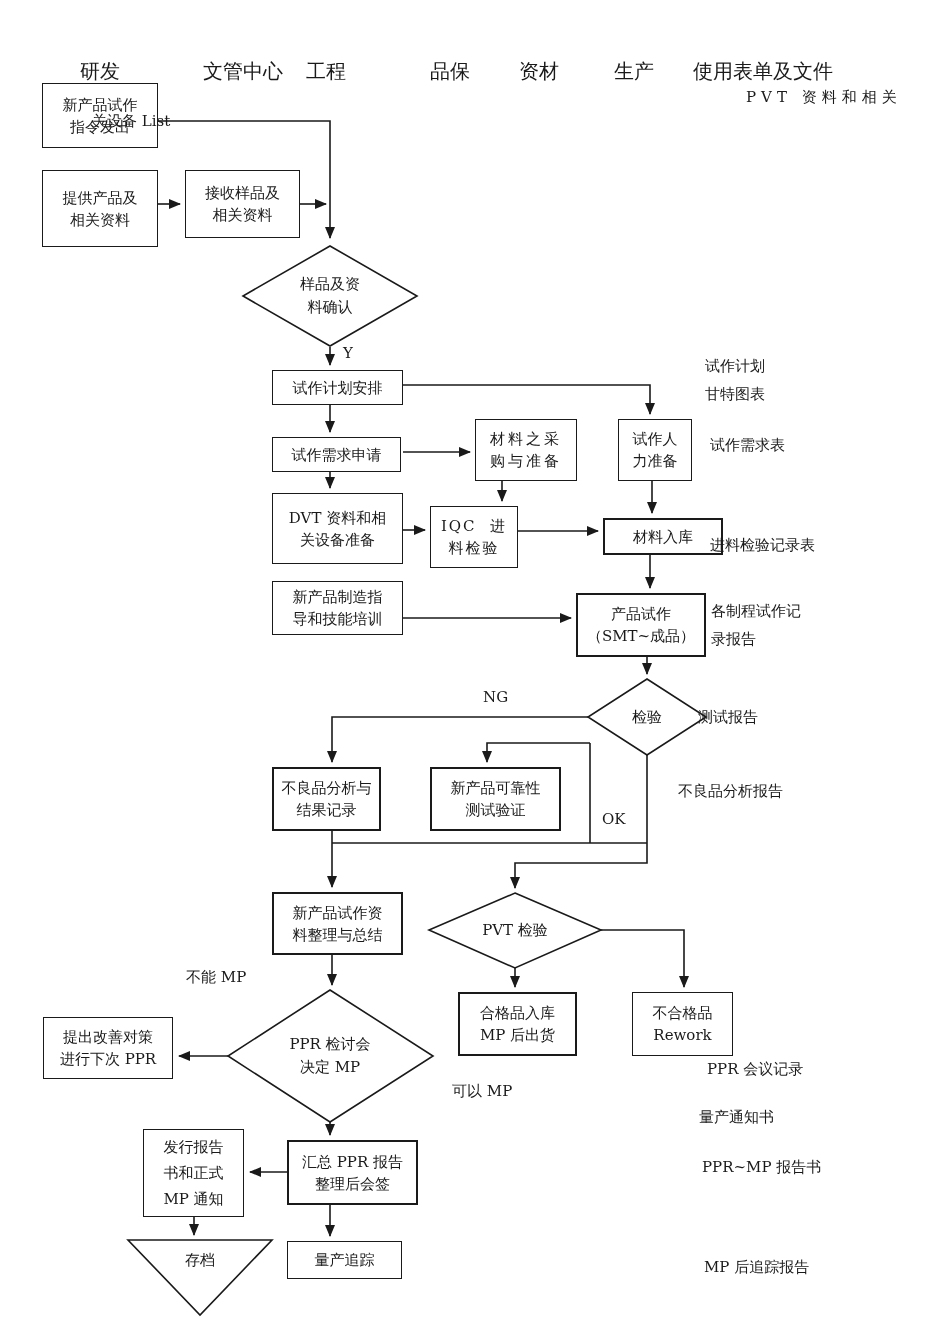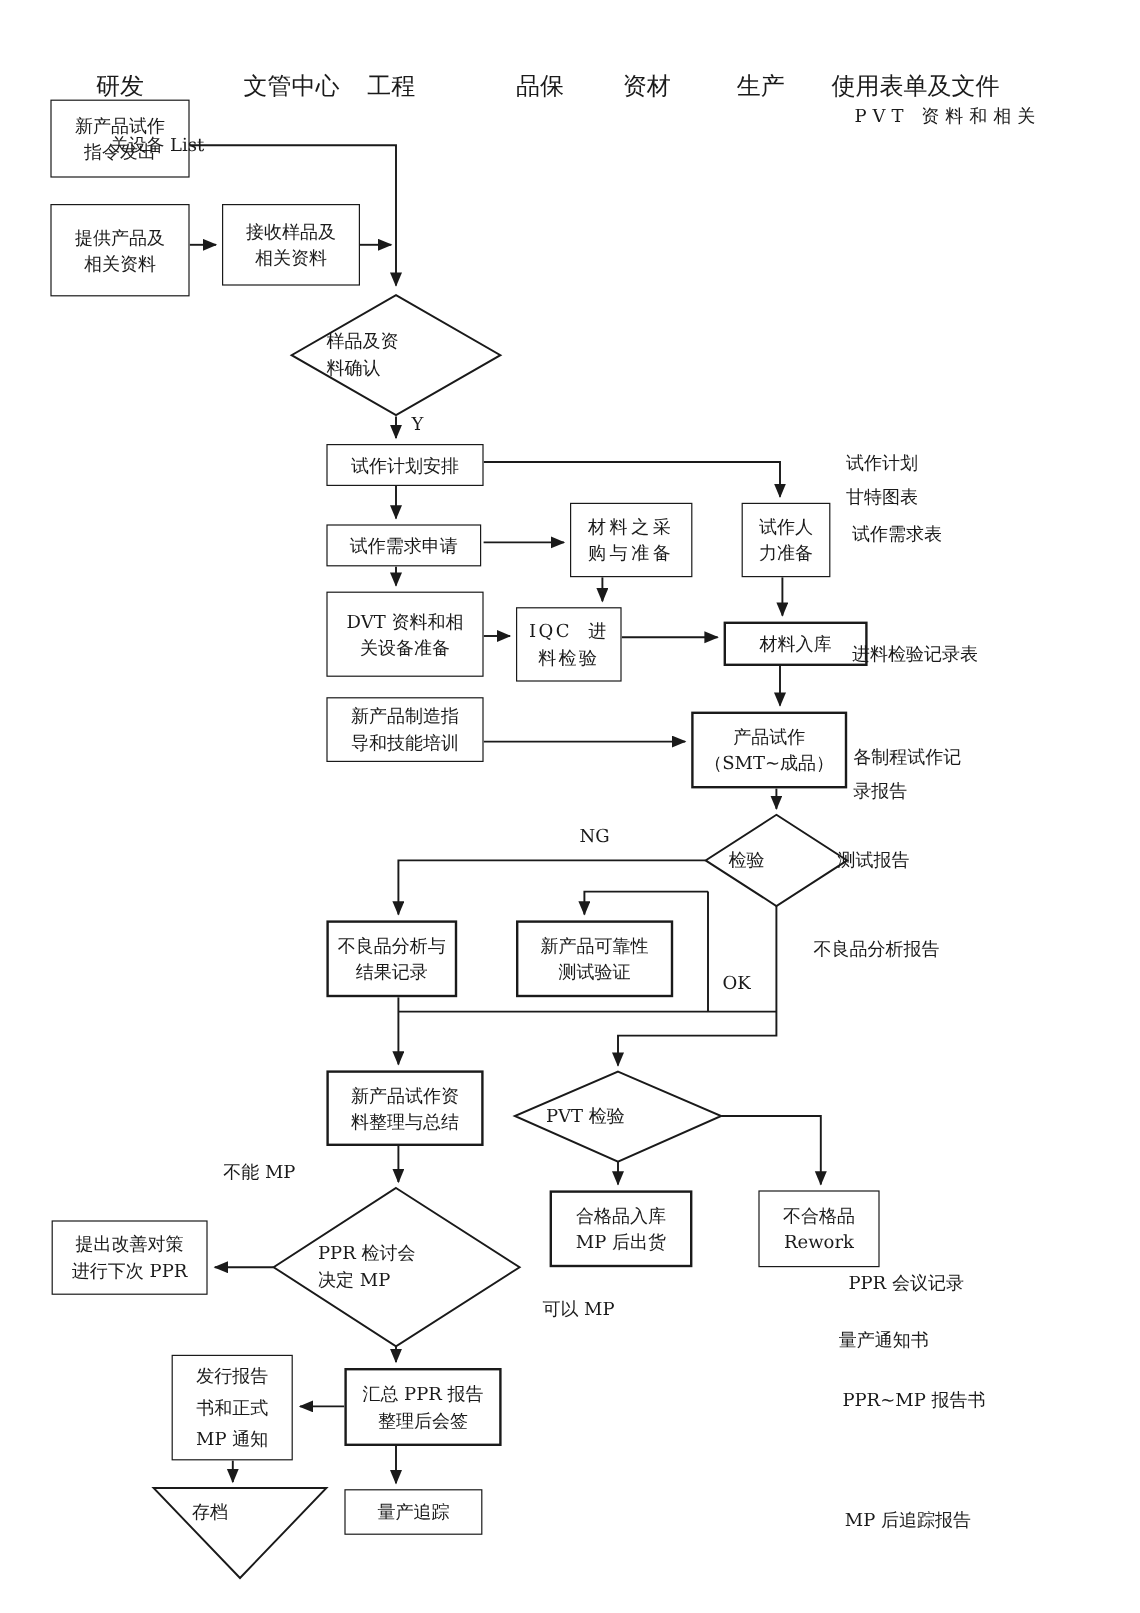--- a/index.html
+++ b/index.html
@@ -10,24 +10,24 @@
   }
   svg.wires { position:absolute; left:0; top:0; width:950px; height:1344px; }
   .node {
     position:absolute; box-sizing:border-box; border:1.6px solid #1a1a1a;
     background:#ffffff; display:flex; align-items:center; justify-content:center;
     text-align:center; font-size:15px; line-height:22px; white-space:pre-wrap;
   }
   .thick { border-width:2.2px; }
   .lane { position:absolute; font-size:20px; white-space:nowrap;font-family:Liberation Serif, serif; }
   .lbl  { position:absolute; font-size:15px; line-height:22px; white-space:pre-wrap; }
-  .dlabel { position:absolute; font-size:15px; line-height:23px; text-align:left; white-space:pre-wrap; }
-  .lh28 { line-height:28px;margin-top:20px; }
+  .dlabel { position:absolute; font-size:15px; line-height:23px; text-align:center; white-space:pre-wrap; }
+  .lh28 { line-height:28px; }
   .lh26 { line-height:26px; }
-  .ls5 { letter-spacing:5px; }
+  .ls5 { letter-spacing:5px;margin-left:34px; }
   .ls3 { letter-spacing:3px; }
   .ls2 { letter-spacing:2px; }
 </style>
 </head>
 <body>
 
 <svg class="wires" viewBox="0 0 950 1344">
   <defs>
     <marker id="arr" markerUnits="userSpaceOnUse" markerWidth="14" markerHeight="12" refX="11" refY="5" orient="auto">
       <path d="M0 0 L12 5 L0 10 z" fill="#1a1a1a"></path>

